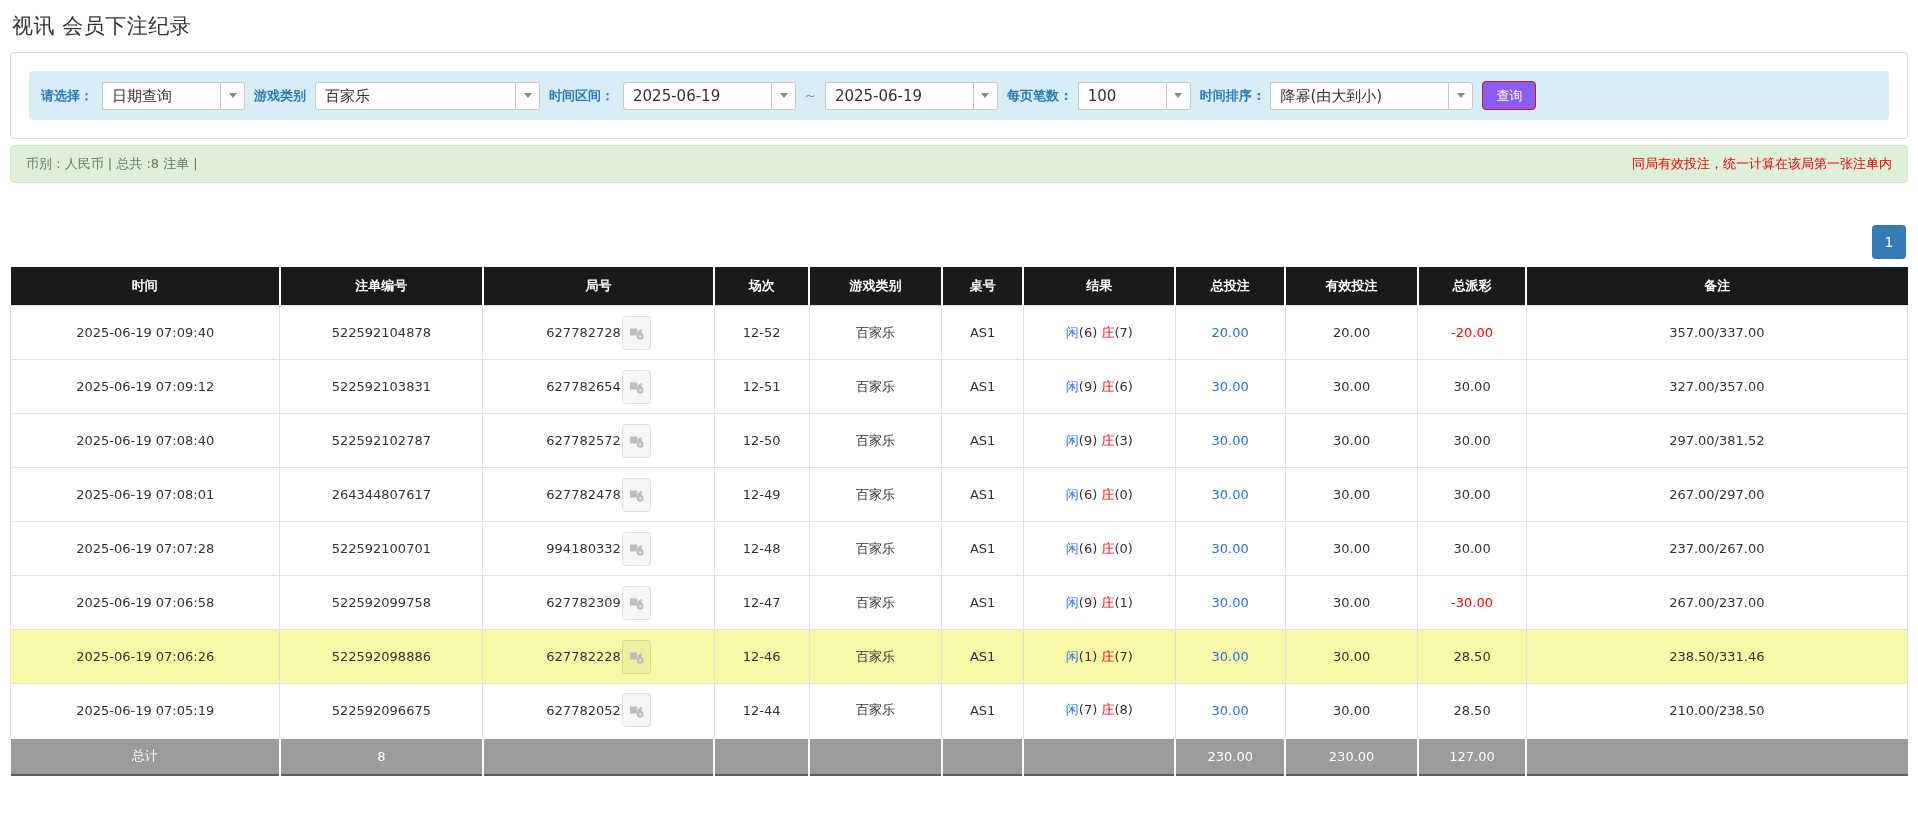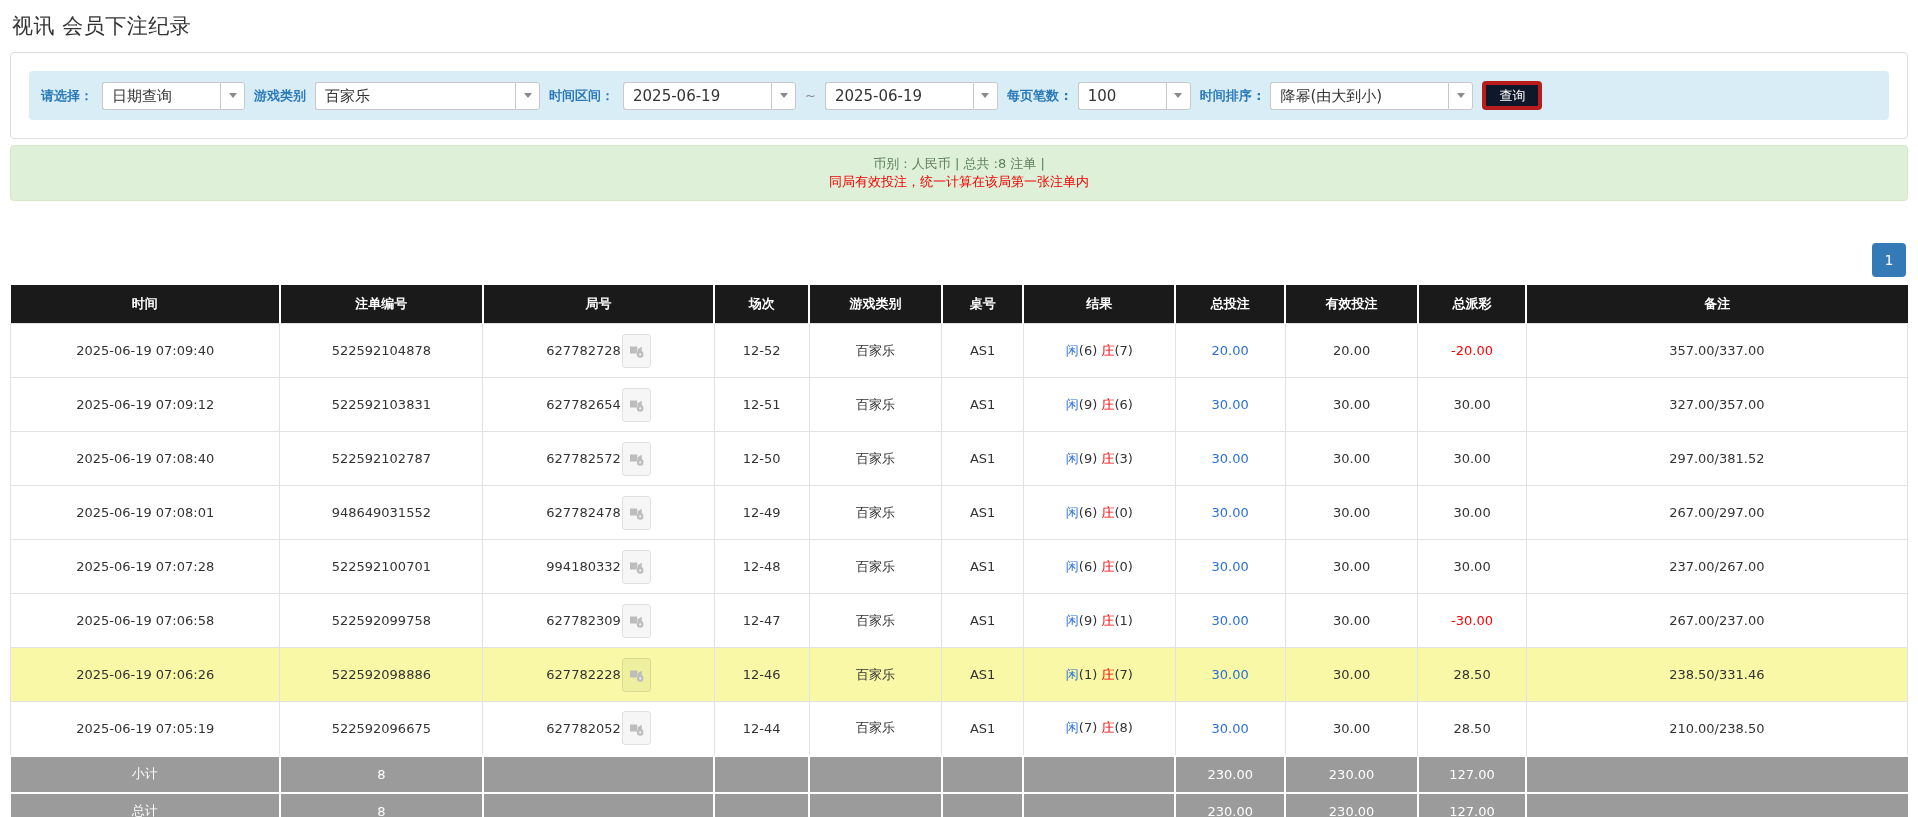--- a/index.html
+++ b/index.html
@@ -15,26 +15,26 @@
   .f-label { font-size:13px; font-weight:bold; color:#2a7ab9; white-space:nowrap; }
   .tilde { font-size:13px; color:#888; }
   .combo { display:flex; align-items:stretch; height:28px; }
   .combo-text { background:#fff; border:1px solid #c9c9c9; border-right:none; border-radius:3px 0 0 3px;
     font-size:15px; color:#333; padding:0 9px; line-height:26px; white-space:nowrap; overflow:hidden; }
   .combo-btn { width:25px; background:#fff; border:1px solid #c9c9c9; border-radius:0 3px 3px 0;
     display:flex; align-items:center; justify-content:center; cursor:pointer; }
   .caret { width:0; height:0; border-left:4px solid transparent; border-right:4px solid transparent; border-top:5px solid #8a8a8a; }
   .w120 .combo-text { width:118px; } .w200 .combo-text { width:200px; }
   .w150 .combo-text { width:148px; } .w90 .combo-text { width:88px; } .w175 .combo-text { width:178px; }
-  .query-btn { background:#0f172a; border:4px solid #b91c1c; color:#fff; font-size:13px;
+  .query-btn { background:#8b5cf6; border:1px solid #b91c1c; color:#fff; font-size:13px;
     border-radius:4px; padding:0 13px; height:29px; cursor:pointer; }
 
   
   .summary-bar { background:#dff0d8; border:1px solid #d6e9c6; border-radius:4px; margin:2px 0 0 0;
-    padding:9px 15px; display:flex; justify-content:space-between; align-items:center; font-size:13px;flex-direction:column; }
+    padding:9px 15px; display:flex; justify-content:space-between; align-items:center; font-size:13px; }
   .summary-left { color:#5e7e5e; }
   .summary-right { color:#ef0000; }
 
   
   .pager-row { display:flex; justify-content:flex-end; margin:42px 2px 8px 0; }
   .page-btn { min-width:34px; height:34px; line-height:34px; text-align:center; background:#337ab7;
     color:#fff; font-size:14px; border-radius:4px; cursor:pointer; }
 
   
   table.records { width:100%; border-collapse:collapse; font-size:13px; color:#333; table-layout:fixed;
@@ -220,21 +220,21 @@
           <td>百家乐</td>
           <td>AS1</td>
           <td><span class="res-player">闲</span><span>(9)</span> <span class="res-banker">庄</span><span>(3)</span></td>
           <td><span class="bet-link">30.00</span></td>
           <td>30.00</td>
           <td><span>30.00</span></td>
           <td>297.00/381.52</td>
         </tr>
         <tr>
           <td>2025-06-19 07:08:01</td>
-          <td>948649031552</td>
+          <td>264344807617</td>
           <td><span class="round-wrap">
               <span>627782478</span>
               <span class="vbtn">
                 <svg width="17" height="17" viewBox="0 0 17 17" xmlns="http://www.w3.org/2000/svg">
                   <path d="M2 4.5h7.2v7H2z" fill="#bdbdbd"></path>
                   <path d="M9.6 7.2l4.2-2.4v7.4l-4.2-2.4z" fill="#bdbdbd"></path>
                   <circle cx="12.2" cy="12.4" r="3.3" fill="#bdbdbd"></circle>
                   <circle cx="12.2" cy="12.4" r="1.1" fill="#f2f2f2"></circle>
                 </svg>
               </span>
@@ -334,41 +334,28 @@
           <td>12-44</td>
           <td>百家乐</td>
           <td>AS1</td>
           <td><span class="res-player">闲</span><span>(7)</span> <span class="res-banker">庄</span><span>(8)</span></td>
           <td><span class="bet-link">30.00</span></td>
           <td>30.00</td>
           <td><span>28.50</span></td>
           <td>210.00/238.50</td>
         </tr>
         <tr class="sum">
-          <td>小计</td>
+          <td>总计</td>
           <td>8</td>
           <td></td>
           <td></td>
           <td></td>
           <td></td>
           <td></td>
           <td>230.00</td>
           <td>230.00</td>
           <td>127.00</td>
           <td></td>
         </tr>
-        <tr class="sum">
-          <td>总计</td>
-          <td>8</td>
-          <td></td>
-          <td></td>
-          <td></td>
-          <td></td>
-          <td></td>
-          <td>230.00</td>
-          <td>230.00</td>
-          <td>127.00</td>
-          <td></td>
-        </tr>
       </tbody>
   </table>
 
 </div>
 
 </body></html>

